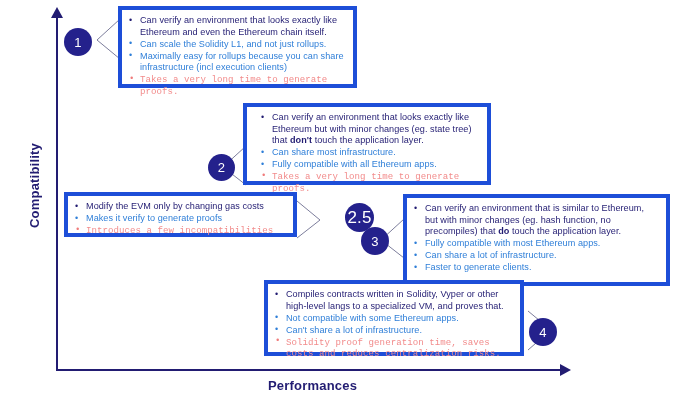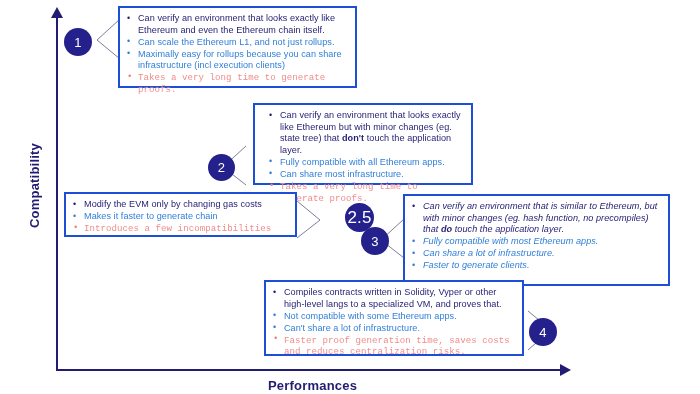--- a/index.html
+++ b/index.html
@@ -72,21 +72,21 @@
   }
   #x-axis-label {
     left: 268px;
     top: 378px;
   }
 
   
   .callout {
     position: absolute;
     box-sizing: border-box;
-    border: 2px solid #1d4ed8;
+    border: 4px solid #1d4ed8;
     background: #ffffff;
     padding: 5px 8px 5px 6px;
   }
   .callout ul {
     list-style: none;
     margin: 0;
     padding: 0;
   }
   .callout li {
     position: relative;
@@ -144,71 +144,71 @@
 
   <div class="axis-label" id="y-axis-label">Compatibility</div>
   <div class="axis-label" id="x-axis-label">Performances</div>
 
   <svg class="leader" style="left:96px; top:18px;" width="26" height="50" viewBox="0 0 26 50">
     <polyline points="24,1 1,22 24,41" fill="none" stroke="#7d7e9c" stroke-width="1"></polyline>
   </svg>
   <div class="callout" id="callout-1" style="left:118px; top:6px; width:239px; height:82px;">
     <ul>
       <li class="c-dark">Can verify an environment that looks exactly like Ethereum and even the Ethereum chain itself.</li>
-      <li class="c-blue">Can scale the Ethereum L1, and not just rollups.</li>
+      <li class="c-blue">Can scale the Solidity L1, and not just rollups.</li>
       <li class="c-blue">Maximally easy for rollups because you can share infrastructure (incl execution clients)</li>
       <li class="c-red">Takes a very long time to generate proofs.</li>
     </ul>
   </div>
   <div class="marker" id="marker-1" style="left:64px; top:28px; width:28px; height:28px;">1</div>
 
   <svg class="leader" style="left:222px; top:145px;" width="26" height="48" viewBox="0 0 26 48">
     <polyline points="24,1 1,22 24,40" fill="none" stroke="#7d7e9c" stroke-width="1"></polyline>
   </svg>
-  <div class="callout" id="callout-2" style="left:253px; top:103px; width:220px; height:82px;padding-left:13px;">
+  <div class="callout" id="callout-2" style="left:243px; top:103px; width:248px; height:82px;padding-left:13px;">
     <ul>
       <li class="c-dark">Can verify an environment that looks exactly like Ethereum but with minor changes (eg. state tree) that <b>don't</b> touch the application layer.</li>
+      <li class="c-blue">Can share most infrastructure.</li>
       <li class="c-blue">Fully compatible with all Ethereum apps.</li>
-      <li class="c-blue">Can share most infrastructure.</li>
       <li class="c-red">Takes a very long time to generate proofs.</li>
     </ul>
   </div>
   <div class="marker" id="marker-2" style="left:208px; top:154px; width:27px; height:27px;">2</div>
 
   <svg class="leader" style="left:296px; top:200px;" width="26" height="44" viewBox="0 0 26 44">
     <polyline points="1,1 24,20 1,38" fill="none" stroke="#7d7e9c" stroke-width="1"></polyline>
   </svg>
   <div class="callout" id="callout-2-5" style="left:64px; top:192px; width:233px; height:45px;">
     <ul>
       <li class="c-dark">Modify the EVM only by changing gas costs</li>
-      <li class="c-blue">Makes it faster to generate chain</li>
+      <li class="c-blue">Makes it verify to generate proofs</li>
       <li class="c-red">Introduces a few incompatibilities</li>
     </ul>
   </div>
   <div class="marker small-text" id="marker-2-5" style="left:297px; top:203px; width:29px; height:29px;">2.5</div>
 
   <svg class="leader" style="left:380px; top:218px;" width="26" height="48" viewBox="0 0 26 48">
     <polyline points="24,1 1,22 24,40" fill="none" stroke="#7d7e9c" stroke-width="1"></polyline>
   </svg>
-  <div class="callout" id="callout-3" style="left:403px; top:194px; width:267px; height:92px;font-style:italic;">
+  <div class="callout" id="callout-3" style="left:403px; top:194px; width:267px; height:92px;">
     <ul>
       <li class="c-dark">Can verify an environment that is similar to Ethereum, but with minor changes (eg. hash function, no precompiles) that <b>do</b> touch the application layer.</li>
       <li class="c-blue">Fully compatible with most Ethereum apps.</li>
       <li class="c-blue">Can share a lot of infrastructure.</li>
       <li class="c-blue">Faster to generate clients.</li>
     </ul>
   </div>
   <div class="marker" id="marker-3" style="left:361px; top:227px; width:28px; height:28px;">3</div>
 
   <svg class="leader" style="left:527px; top:310px;" width="26" height="46" viewBox="0 0 26 46">
     <polyline points="1,1 24,20 1,40" fill="none" stroke="#7d7e9c" stroke-width="1"></polyline>
   </svg>
   <div class="callout" id="callout-4" style="left:264px; top:280px; width:260px; height:76px;">
     <ul>
       <li class="c-dark">Compiles contracts written in Solidity, Vyper or other high-level langs to a specialized VM, and proves that.</li>
       <li class="c-blue">Not compatible with some Ethereum apps.</li>
       <li class="c-blue">Can't share a lot of infrastructure.</li>
-      <li class="c-red">Faster proof generation time, saves costs and reduces centralization risks.</li>
+      <li class="c-red">Solidity proof generation time, saves costs and reduces centralization risks.</li>
     </ul>
   </div>
   <div class="marker" id="marker-4" style="left:529px; top:318px; width:28px; height:28px;">4</div>
 
 </div>
 
 </body></html>

